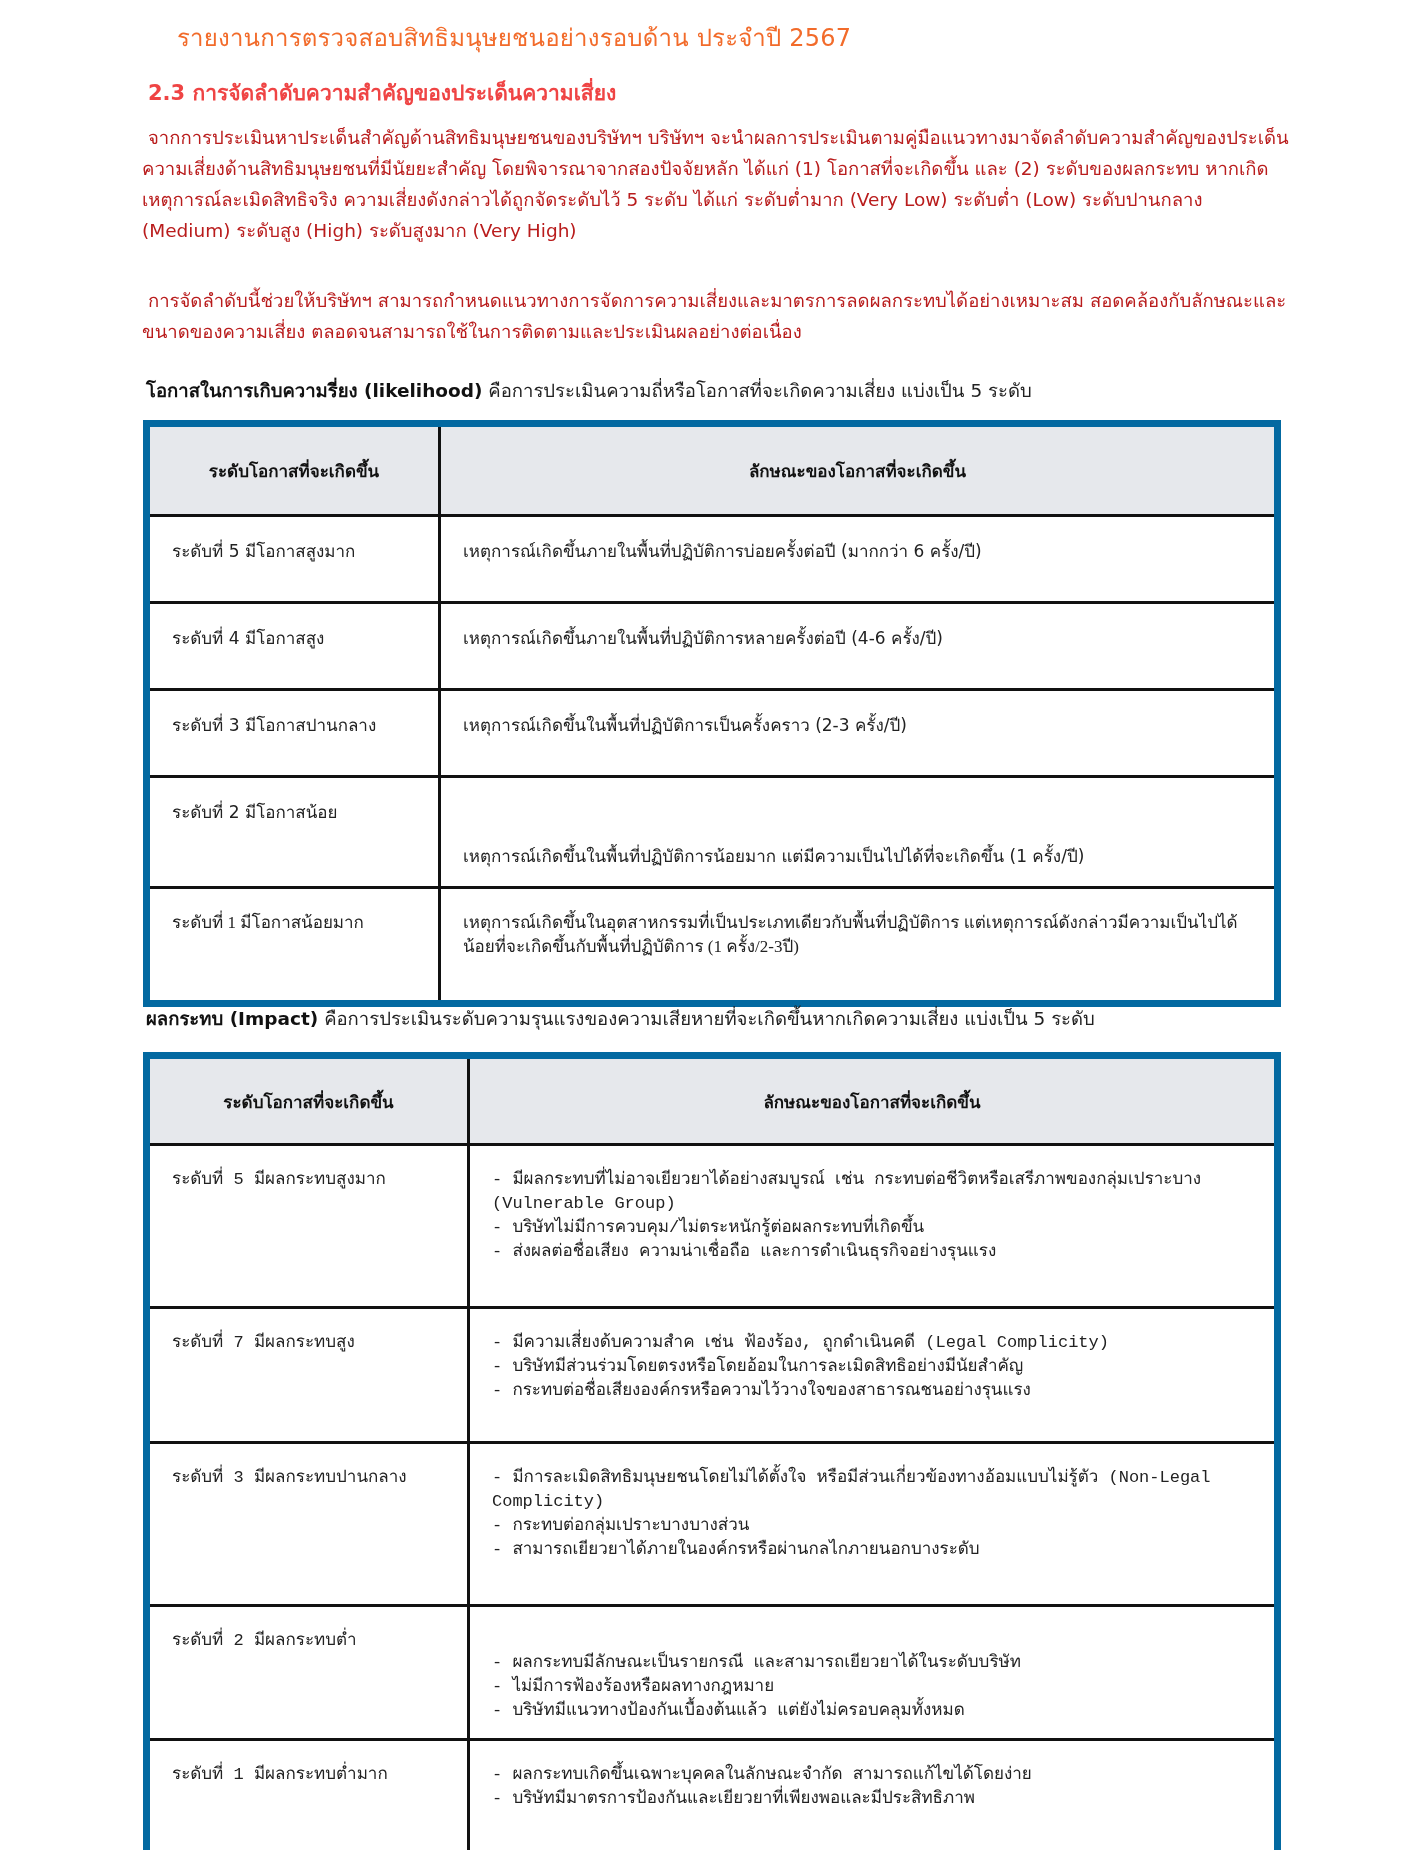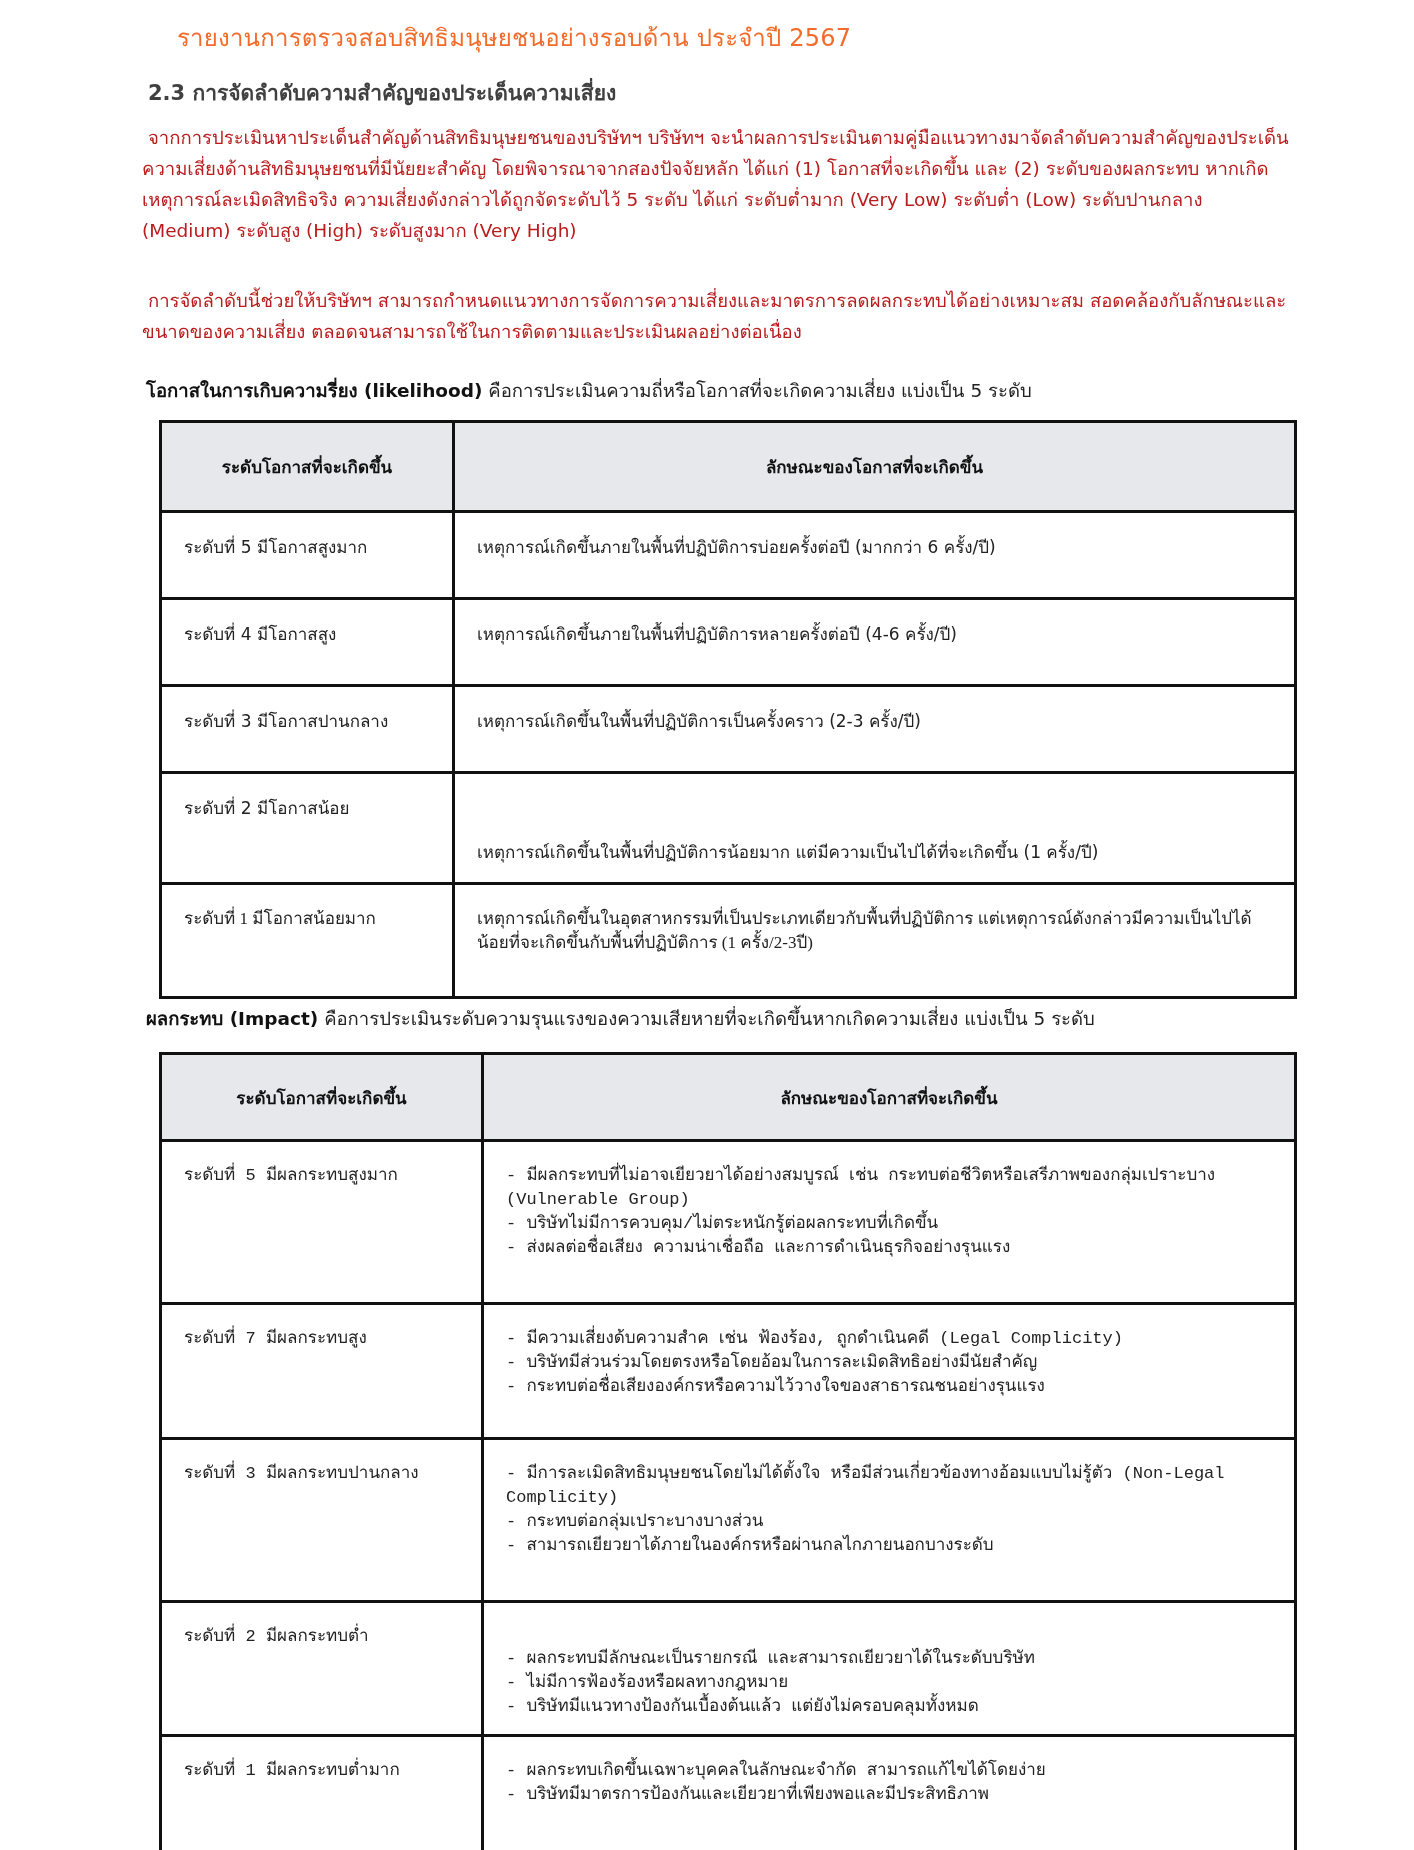--- a/index.html
+++ b/index.html
@@ -21,21 +21,21 @@
       white-space: nowrap;
       letter-spacing: 0.2px;
       margin-left: 35px;
     }
     .section-title {
       position: absolute;
       left: 148px;
       top: 76px;
       font-size: 21px;
       font-weight: bold;
-      color: #404040;
+      color: #ef4444;
       white-space: nowrap;
     }
     .para {
       position: absolute;
       left: 142px;
       width: 1150px;
       font-size: 18.5px;
       line-height: 31px;
       color: #b91c1c;
     }
@@ -50,22 +50,21 @@
       white-space: nowrap;
     }
     .table-caption b { font-weight: bold; color: #111; }
     .cap1 { top: 376px; }
     .cap2 { top: 1004px; }
 
     table.risk-table {
       position: absolute;
       border-collapse: collapse;
       table-layout: fixed;
-      border: 3px solid #0369a1;
-      margin-left: 16px;
+      border: 7px solid #0369a1;
     }
     table.risk-table th, table.risk-table td {
       border: 3px solid #111;
       font-size: 17px;
       color: #222;
       vertical-align: top;
     }
     table.risk-table th {
       background: #e6e8ec;
       font-weight: bold;

